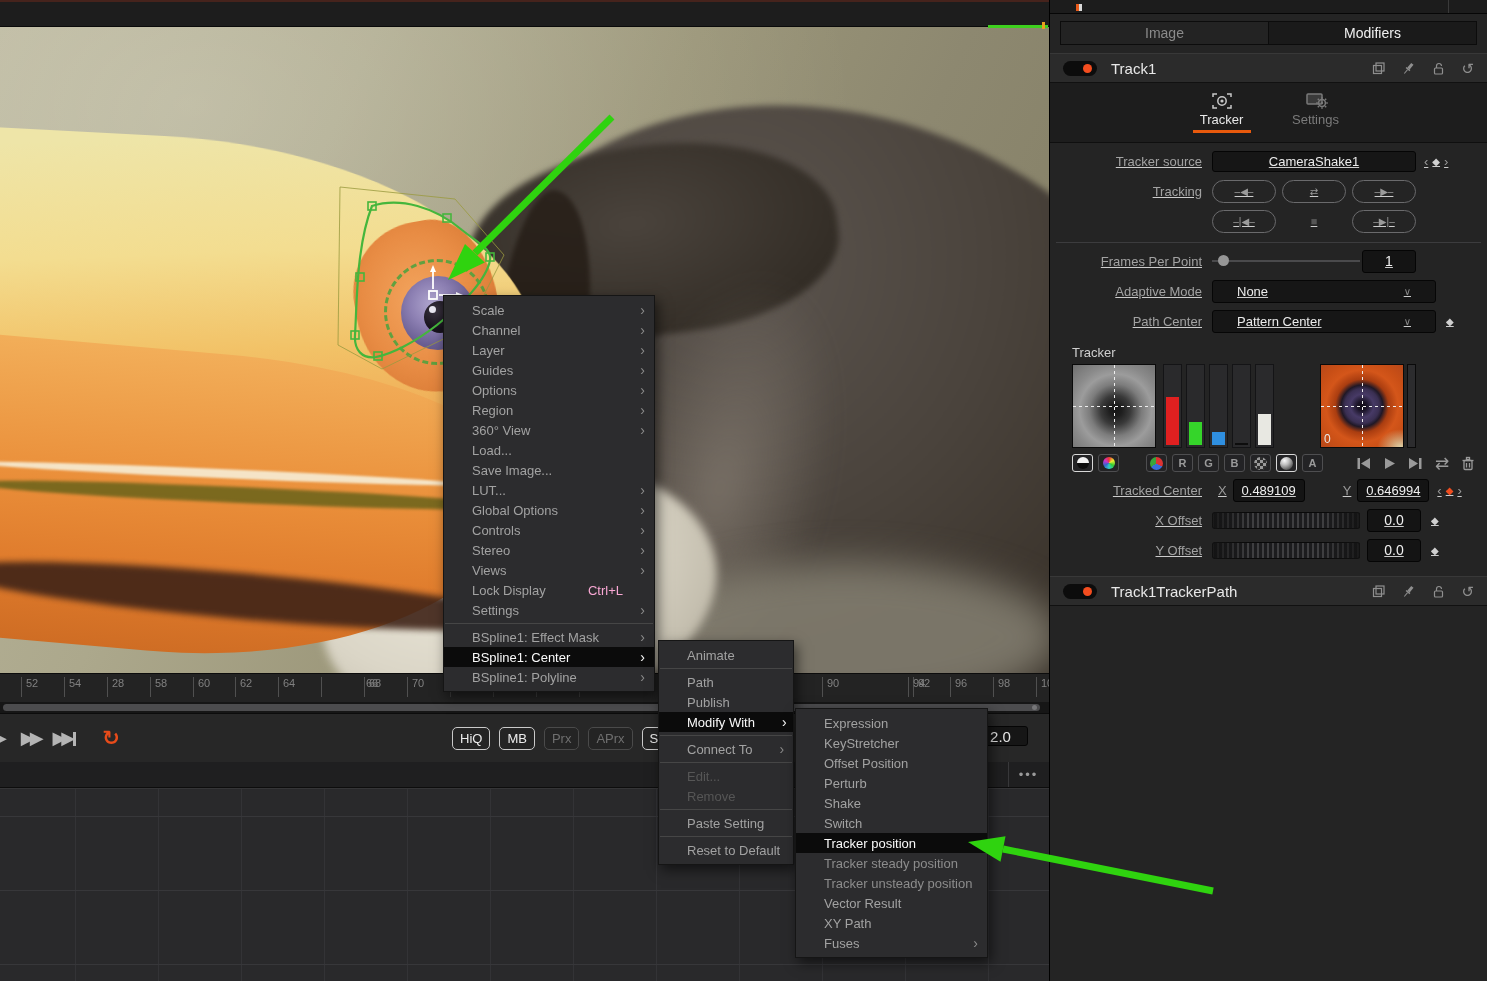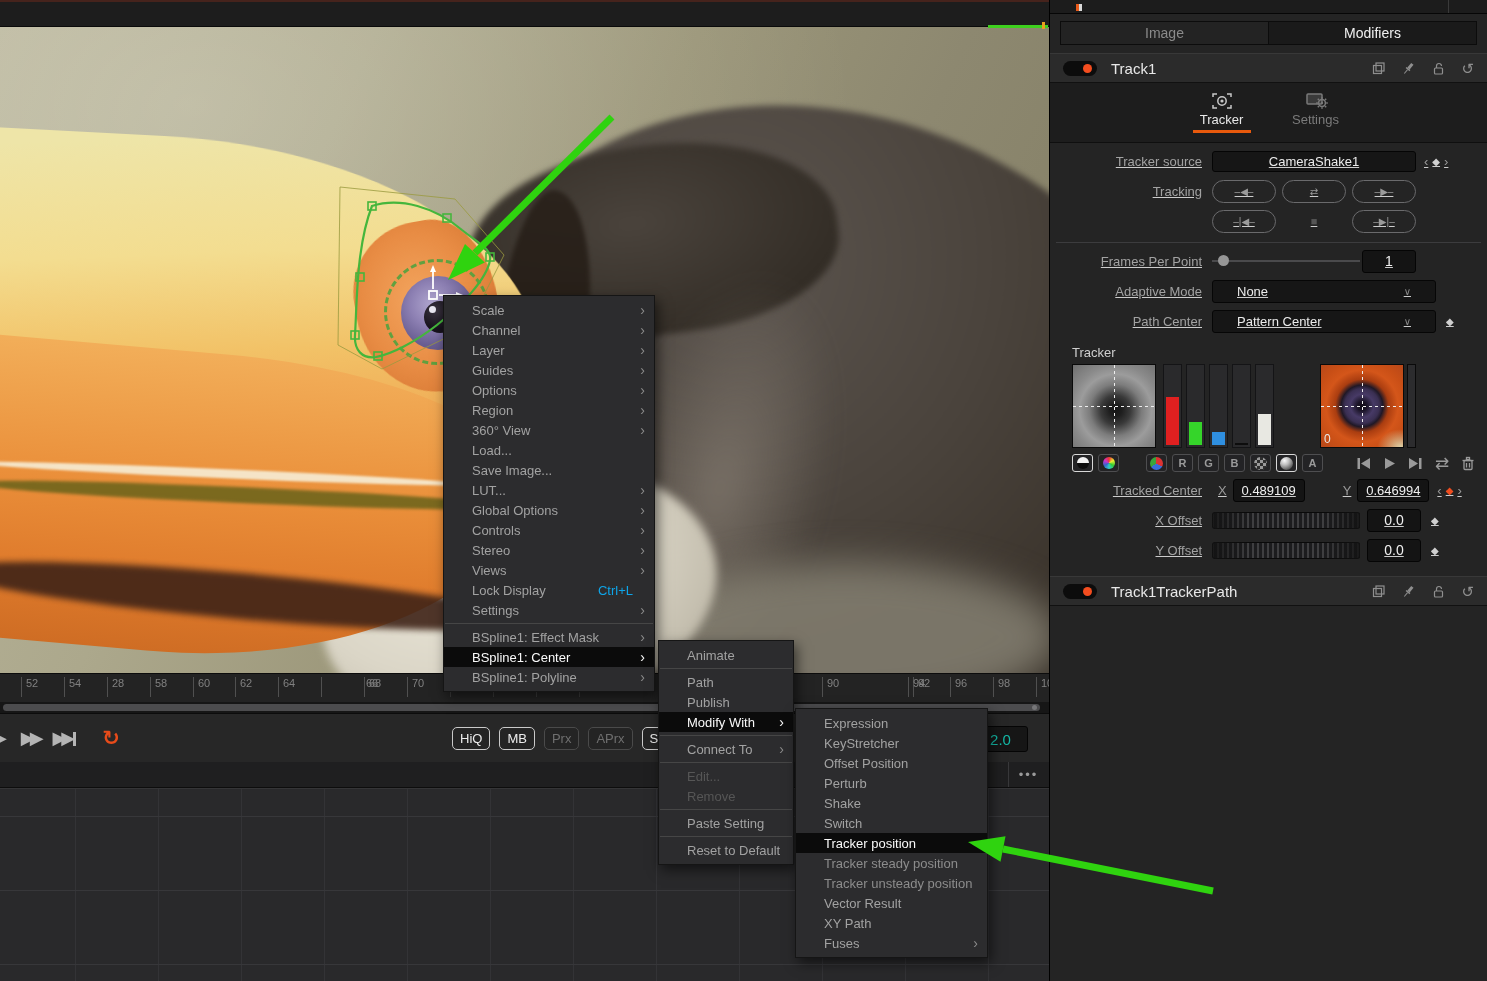--- a/index.html
+++ b/index.html
@@ -69,39 +69,39 @@
 
   #playbar{position:absolute;left:0;top:713px;width:1049px;height:49px;background:#272727;border-top:1px solid #0c0c0c;}
   .pb-icons{position:absolute;left:-7px;top:12px;display:flex;align-items:center;gap:14px;color:#b4b4b4;font-size:18px;}
   .pb-i{letter-spacing:-5px;}
   .pb-bar{display:inline-block;width:3px;height:14px;background:#b4b4b4;margin-left:3px;vertical-align:-2px;}
   .pb-loop{color:#e84b1a;font-size:21px;font-weight:bold;margin-left:12px;}
   #quality{position:absolute;left:452px;top:13px;display:flex;gap:9px;}
   .qbtn{height:23px;padding:0 7px;border-radius:5px;border:1px solid #4a4a4a;color:#6f6f6f;
         display:flex;align-items:center;font-size:13px;background:#242424;}
   .qbtn.on{border-color:#c9c9c9;color:#ececec;}
-  #scale-box{position:absolute;left:973px;top:12px;width:55px;height:26px;background:#161616;
-     border:1px solid #050505;border-radius:3px;color:#14b8a6;font-size:15px;
+  #scale-box{position:absolute;left:973px;top:12px;width:55px;height:20px;background:#161616;
+     border:1px solid #050505;border-radius:3px;color:#e5e5e5;font-size:15px;
      display:flex;align-items:center;justify-content:center;}
 
   #splinebar{position:absolute;left:0;top:762px;width:1049px;height:26px;background:#1f1f20;border-bottom:1px solid #0d0d0d;}
   .sb-v{position:absolute;top:0;bottom:0;width:1px;background:#39393b;}
   #sb-dots{position:absolute;left:1008px;top:0;width:41px;height:100%;display:flex;align-items:center;
      justify-content:center;color:#9a9a9a;font-size:13px;letter-spacing:2px;}
 
   #grid{position:absolute;left:0;top:788px;width:1049px;height:193px;background:#29292b;border-top:1px solid #353537;
     background-image:linear-gradient(#37373a 1px,transparent 1px),linear-gradient(90deg,#333336 1px,transparent 1px);
     background-size:100% 74px,83px 100%;background-position:0 27px,75px 0;}
 
   
   .menu{position:absolute;background:#2c2c2e;border:1px solid #151515;box-shadow:3px 5px 12px rgba(0,0,0,.55);
         padding:4px 0;z-index:40;font-size:13px;}
   .mi{height:20px;display:flex;align-items:center;padding:0 9px 0 28px;color:#a2a2a2;white-space:nowrap;}
   .mi-label{flex:1;padding-right:14px;}
-  .mi-short{color:#0ea5e9;margin-right:3px;}
+  .mi-short{color:#f9a8d4;margin-right:13px;}
   .mi-arrow{width:9px;text-align:right;color:#8a8a8a;font-size:14px;line-height:1;}
   .mi.highlighted{background:#0b0b0b;color:#fafafa;}
   .mi.highlighted .mi-arrow{color:#fafafa;}
   .mi.disabled{color:#565656;}
   .mi.dim{color:#8c8c8c;}
   .msep{height:1px;background:#464646;margin:3px 1px;}
   #ctx-menu{left:443px;top:295px;width:212px;}
   #modify-menu{left:658px;top:640px;width:136px;}
   #tracker-menu{left:795px;top:708px;width:193px;}
 

